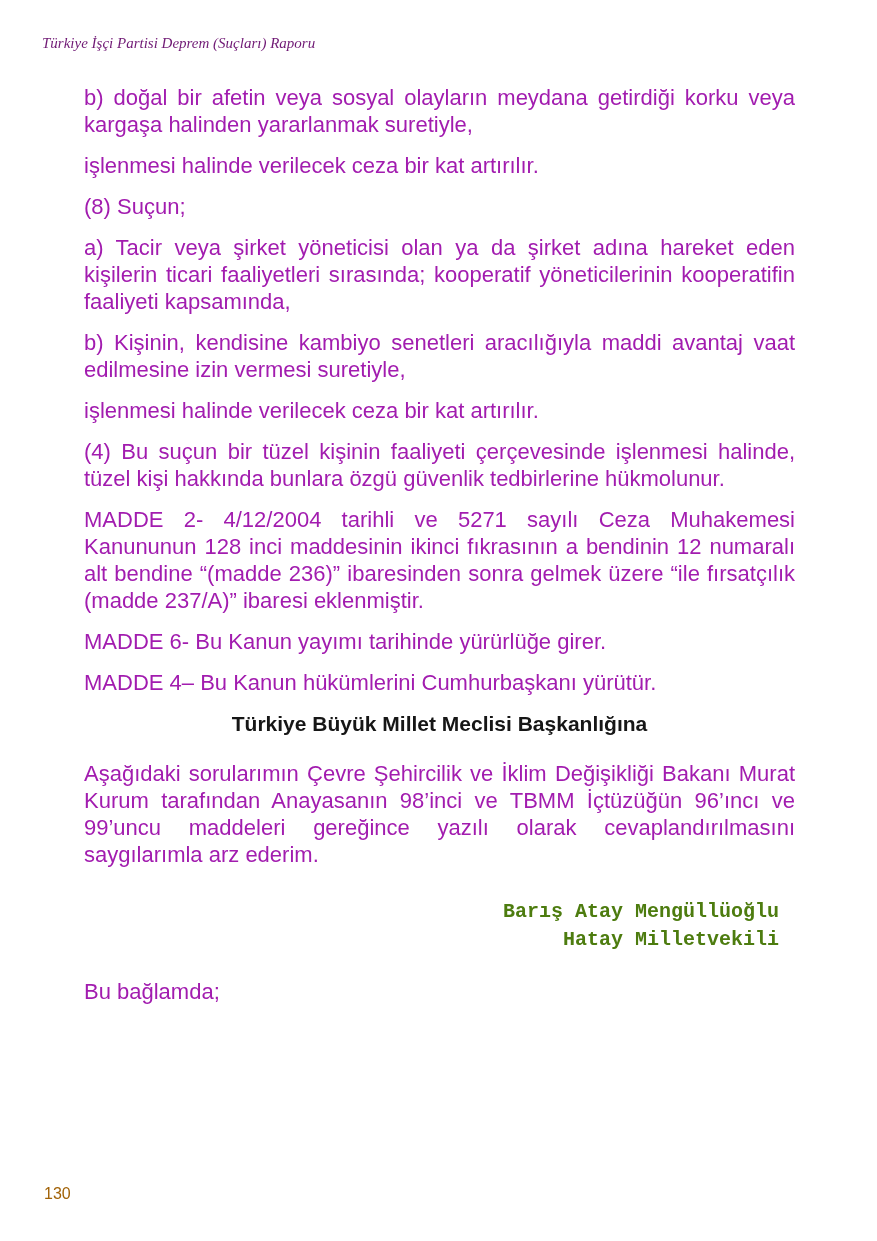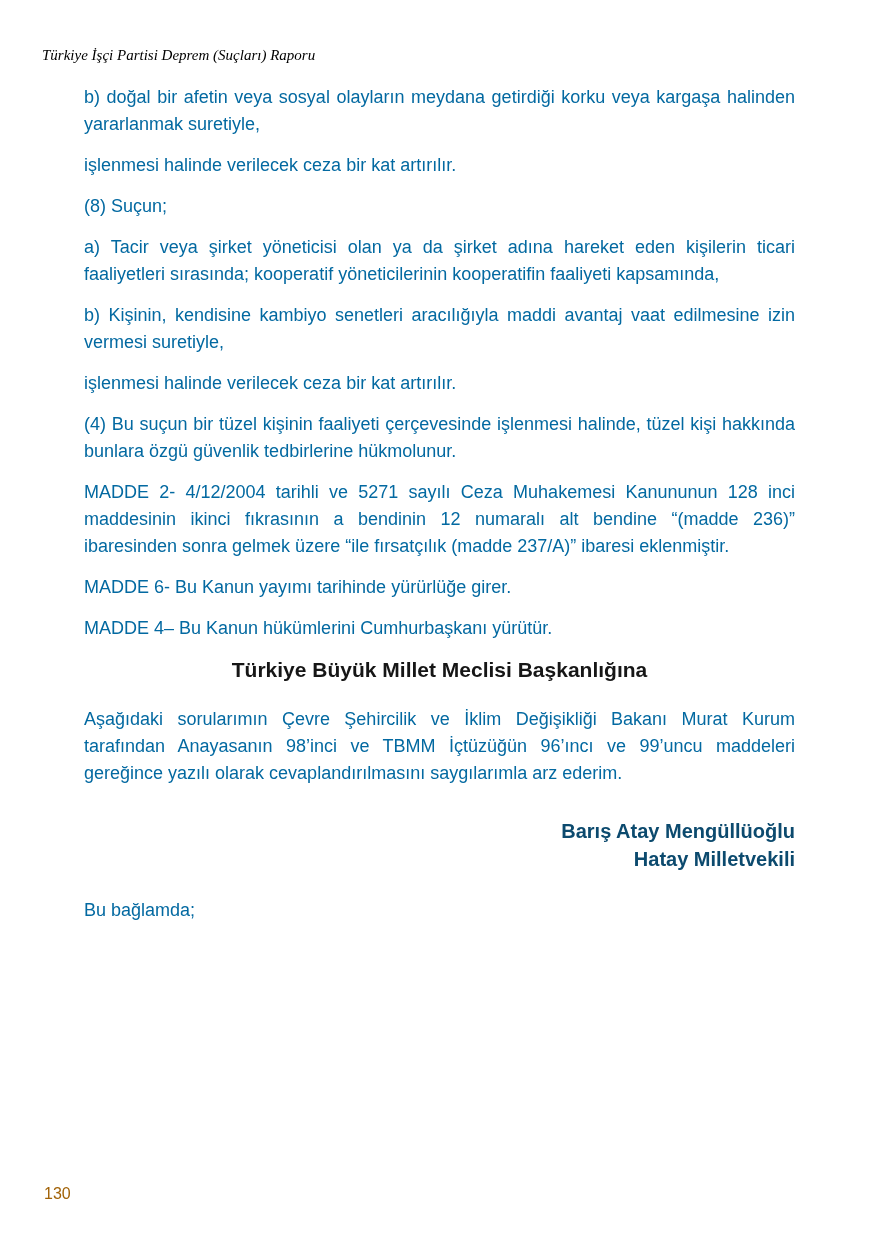--- a/index.html
+++ b/index.html
@@ -11,39 +11,39 @@
     position: relative;
     width: 877px;
     height: 1241px;
     background: #ffffff;
     color: #1b1b1b;
     font-family: "Liberation Sans", sans-serif;
     overflow: hidden;
   }
   .running-header {
     position: absolute;
-    top: 47px;
+    top: 35px;
     left: 42px;
     font-family: "Liberation Serif", serif;
     font-style: italic;
     font-size: 15px;
-    color: #000000;
+    color: #701a75;
   }
   .content {
     position: absolute;
     top: 84px;
     left: 84px;
     width: 711px;
   }
   .par {
-    font-size: 18px;
+    font-size: 22px;
     line-height: 27px;
     margin: 0 0 14px 0;
     text-align: justify;
-    color: #0369a1;
+    color: #a21caf;
   }
   .section-heading {
     font-size: 21px;
     font-weight: bold;
     font-style: italic;
     line-height: 29px;
     margin: 24px 44px 32px 24px;
     color: #161616;
   }
   .address-heading {
@@ -52,22 +52,23 @@
     text-align: center;
     line-height: 28px;
     margin: 0 0 22px 0;
     color: #161616;
   }
   .signature {
     text-align: right;
     font-weight: bold;
     font-size: 20px;
     line-height: 28px;
-    margin: 30px 0 24px 0;
-    color: #0c4a6e;
+    margin: 30px 16px 24px 0;
+    color: #4d7c0f;
+    font-family: Liberation Mono, monospace;
   }
   .page-number {
     position: absolute;
     left: 44px;
     bottom: 38px;
     font-size: 16px;
     color: #a16207;
   }
 </style>
 </head>

